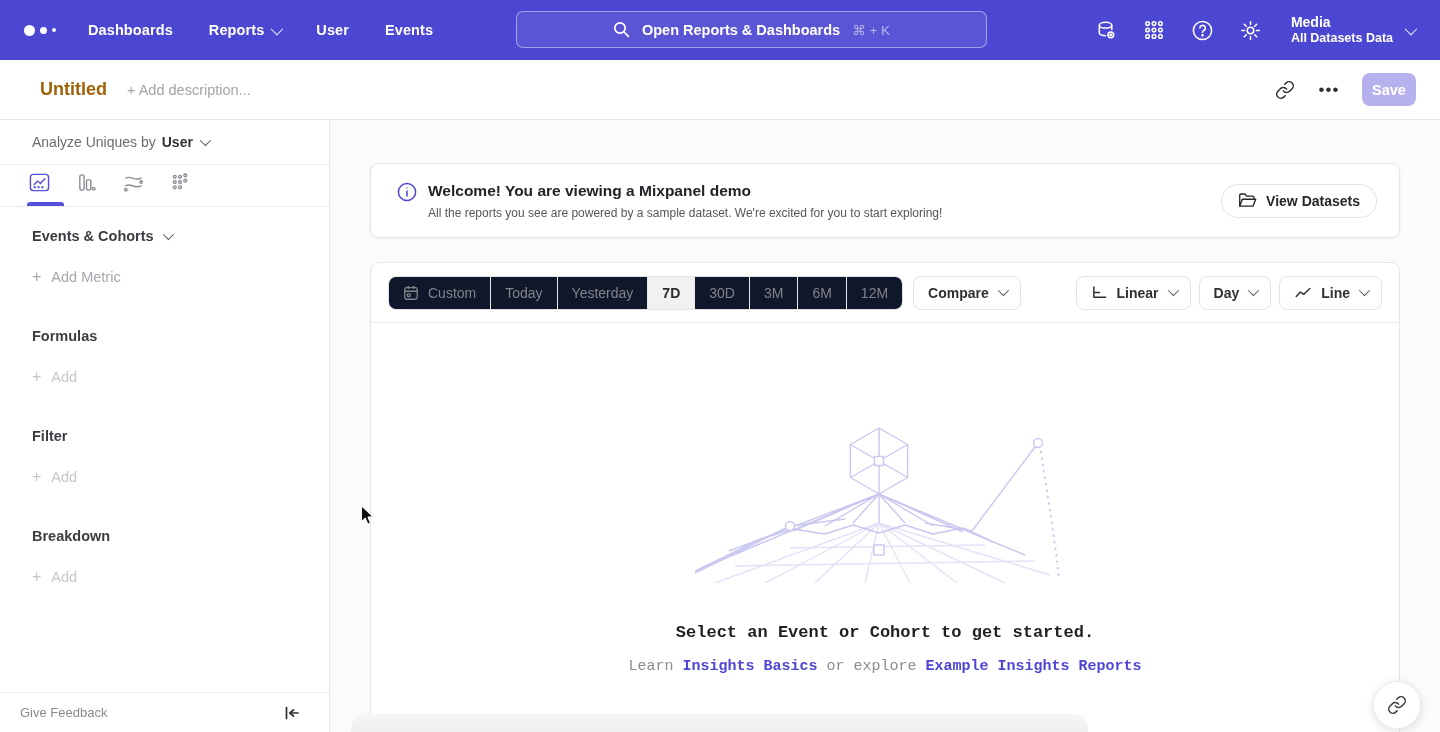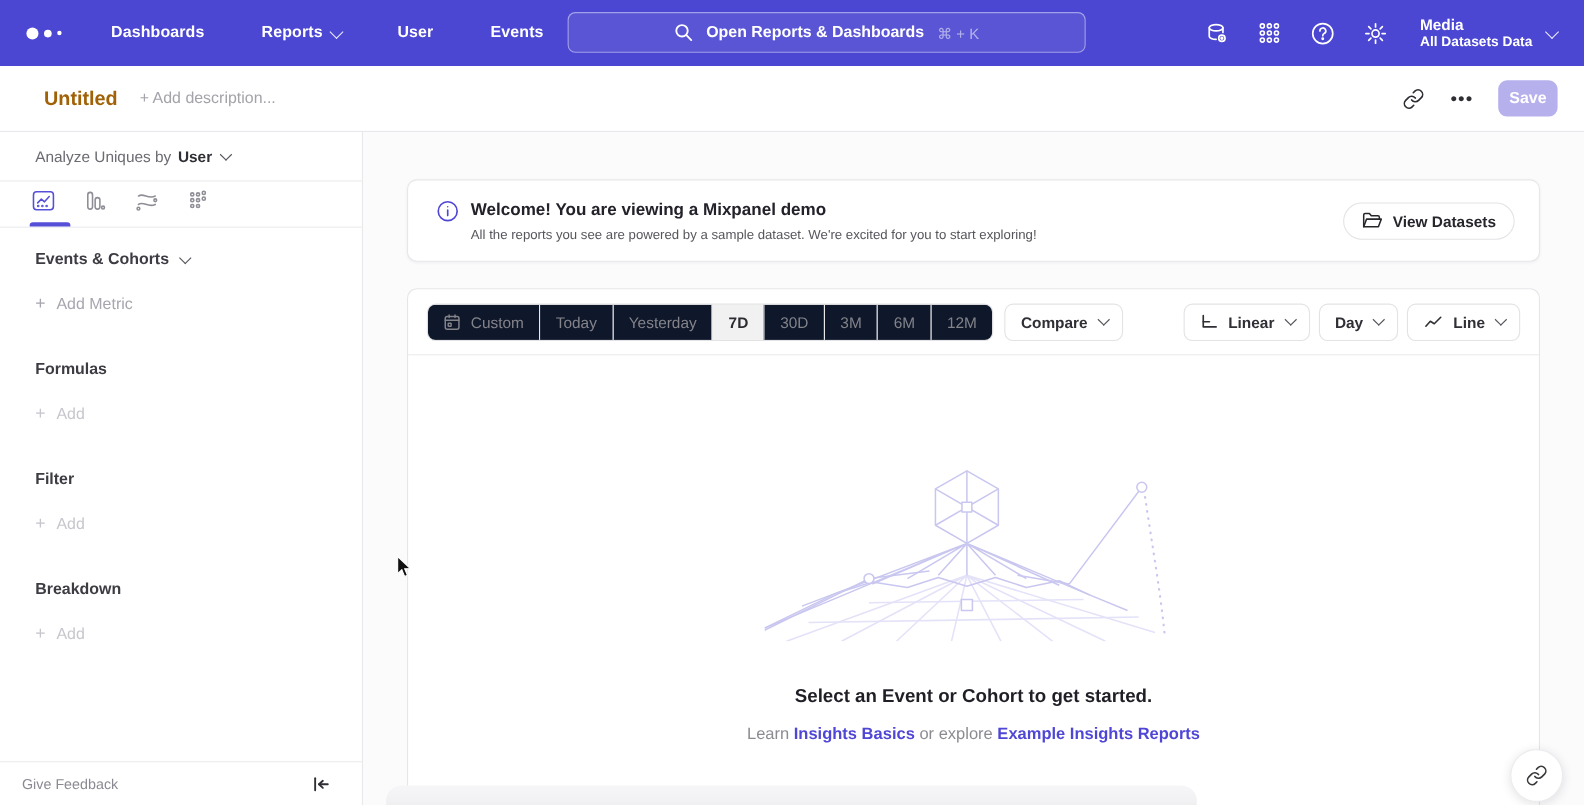--- a/index.html
+++ b/index.html
@@ -6,21 +6,21 @@
   html,body { width:1440px; height:732px; overflow:hidden; background:#fff;
     font-family:"Liberation Sans", sans-serif; -webkit-font-smoothing:antialiased; }
 
   
   .topnav { position:relative; height:60px; background:#4b47d2; display:flex; align-items:center; color:#fff; }
   .logo { display:flex; align-items:center; gap:5px; padding:0 0 0 24px; cursor:pointer; }
   .logo i { background:#fff; border-radius:50%; display:block; }
   .logo i:nth-child(1){ width:11px; height:11px; }
   .logo i:nth-child(2){ width:7px; height:7px; }
   .logo i:nth-child(3){ width:4px; height:4px; }
-  .nav-items { display:flex; align-items:flex-end; margin-left:45px; gap:52px; }
+  .nav-items { display:flex; align-items:flex-end; margin-left:32px; gap:36px; }
   .nav-item { font-size:14.5px; font-weight:600; letter-spacing:.1px; display:flex; align-items:center; gap:7px; cursor:pointer; }
   .chev { width:9px; height:9px; border-right:1.8px solid currentColor; border-bottom:1.8px solid currentColor;
           transform:rotate(45deg) translateY(-2px); display:inline-block; opacity:.9; }
   .searchbar { position:absolute; left:516px; top:11px; width:471px; height:37px; border-radius:7px;
     border:1px solid rgba(255,255,255,.45); background:rgba(255,255,255,.08);
     display:flex; align-items:center; justify-content:center; gap:12px; cursor:pointer; }
   .searchbar .ph { font-size:14.5px; font-weight:600; color:#fff; }
   .searchbar .kbd { font-size:13.5px; color:rgba(255,255,255,.55); }
   .nav-right { position:absolute; right:0; top:0; height:60px; display:flex; align-items:center; gap:25px; padding-right:26px; }
   .nav-ic { width:23px; height:23px; display:flex; align-items:center; justify-content:center; cursor:pointer; }
@@ -87,21 +87,21 @@
     border-left:1px solid #e9e9ec; cursor:pointer; background:#0f172a; }
   .seg:first-child { border-left:none; }
   .seg.sel { background:#f1f1f2; color:#2b2b30; font-weight:600; }
   .seg svg { stroke:#83838a; fill:none; stroke-width:1.5; stroke-linecap:round; stroke-linejoin:round; }
   .pill-btn { height:34px; border:1px solid #e3e3e5; border-radius:8px; background:#fff; display:flex; align-items:center;
     gap:9px; padding:0 14px; font-size:14px; font-weight:600; color:#2f2f35; cursor:pointer; margin-left:10px; }
   .pill-btn svg { stroke:#2f2f35; fill:none; stroke-width:1.6; stroke-linecap:round; stroke-linejoin:round; }
   .pill-btn .gchev { margin-top:-1px; }
   .tb-right { margin-left:auto; display:flex; align-items:center; }
 
-  .empty { position:absolute; top:160px; left:0; right:0; display:flex; flex-direction:column; align-items:center; }
+  .empty { position:absolute; top:160px; left:0; right:0; display:flex; flex-direction:column; align-items:center;font-family:Liberation Mono, monospace; }
   .empty svg.illus { width:380px; height:160px; }
   .empty-title { margin-top:40px; font-size:17px; font-weight:700; color:#1f1f26; }
   .empty-sub { margin-top:16px; font-size:15px; color:#8b8b92; }
   .empty-sub a { color:#4f46d6; font-weight:600; text-decoration:none; cursor:pointer; }
 
   .bottom-sheet { position:absolute; left:21px; top:594px; width:737px; height:20px;
     background:linear-gradient(#f6f6f8,#efeff2); border-radius:14px 14px 0 0; }
   .fab { position:absolute; left:1043px; top:561px; width:48px; height:48px; border-radius:50%; background:#fff;
     border:1px solid #ececee; box-shadow:0 2px 10px rgba(20,20,40,.12); display:flex; align-items:center; justify-content:center; cursor:pointer; }
   .fab svg { stroke:#3a3a3e; fill:none; stroke-width:1.8; stroke-linecap:round; stroke-linejoin:round; }

